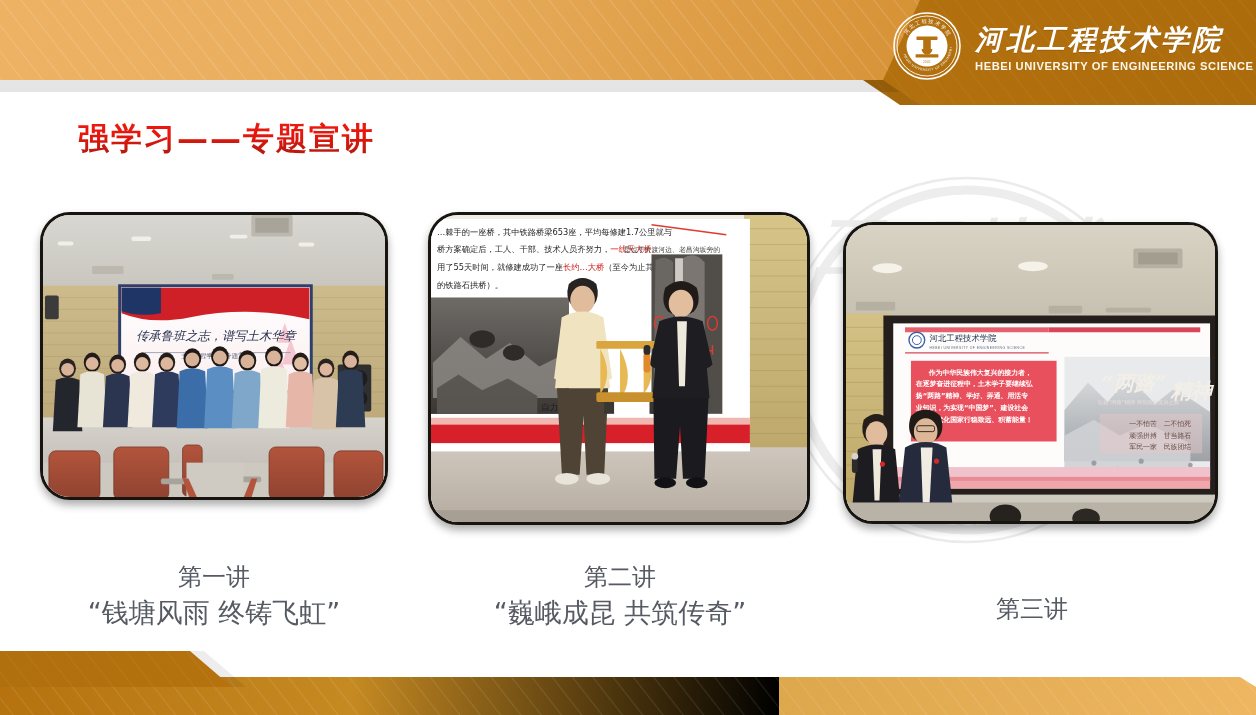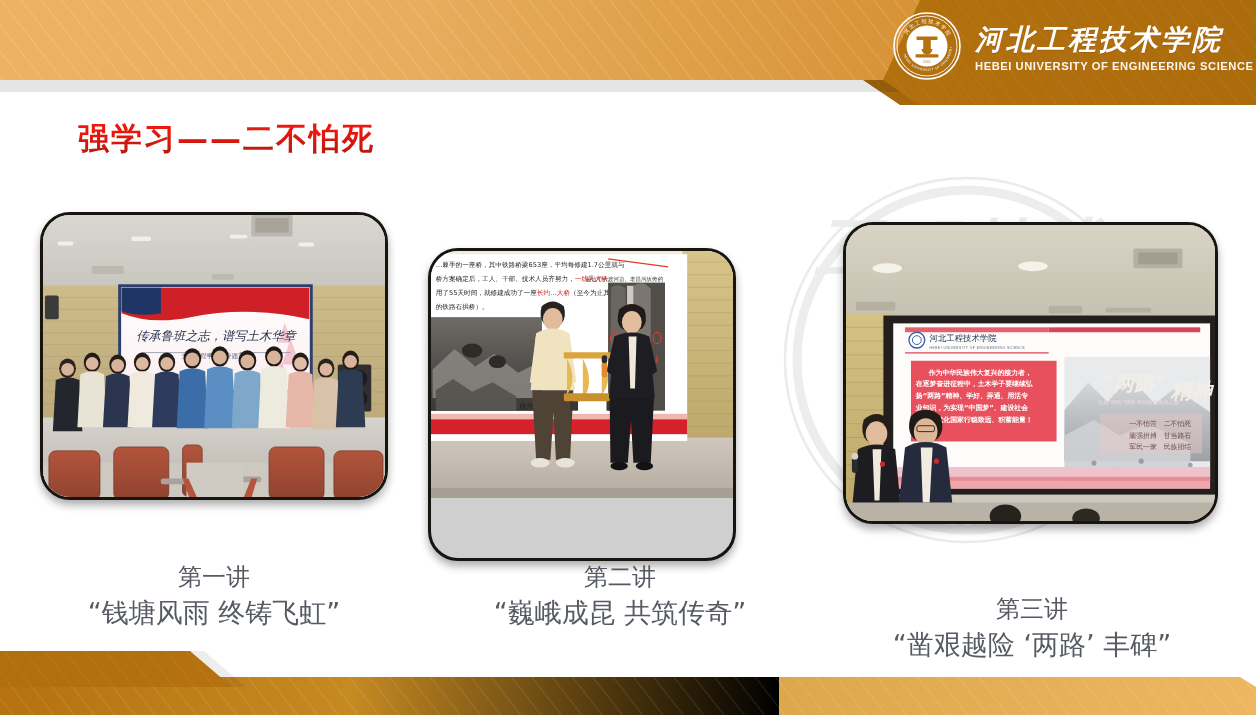--- a/index.html
+++ b/index.html
@@ -87,21 +87,21 @@
 
   
   .photo-row {
     position: absolute;
     left: 0; top: 0;
     width: 1256px; height: 715px;
     z-index: 3;
   }
   .card { position: absolute; }
   .card-1 { left: 40px;  top: 212px; width: 348px; height: 288px; }
-  .card-2 { left: 428px; top: 212px; width: 308px; height: 313px; margin-top: 36px; }
+  .card-2 { left: 428px; top: 212px; width: 382px; height: 313px; }
   .card-3 { left: 843px; top: 222px; width: 375px; height: 302px; }
 
   .photo-frame {
     position: absolute; inset: 0;
     border-radius: 30px;
     border: 3px solid #181511;
     overflow: hidden;
     box-shadow: 0 5px 9px rgba(0,0,0,.33);
     background: #cfcfcf;
   }
@@ -209,21 +209,21 @@
         </g>
         <text x="34" y="51.4" text-anchor="middle" font-family="Liberation Sans, sans-serif" font-size="3.1" fill="#b5720f" letter-spacing="0.3">2001</text>
       </svg>
     </div>
     <div class="logo-text-block">
       <div class="logo-cn">河北工程技术学院</div>
       <div class="logo-en">HEBEI UNIVERSITY OF ENGINEERING SCIENCE</div>
     </div>
   </div>
 
-  <div class="slide-title">强学习——二不怕死</div>
+  <div class="slide-title">强学习——专题宣讲</div>
 
   <div class="photo-row">
 
     <div class="card card-1">
       <div class="photo-frame">
         <svg class="photo-canvas" viewBox="0 0 348 308" preserveAspectRatio="none" aria-hidden="true">
           <defs>
             <linearGradient id="c1ceil" x1="0" y1="0" x2="0" y2="1">
               <stop offset="0%" stop-color="#d9d7d2"></stop>
                 <stop offset="100%" stop-color="#c9c6bf"></stop>
@@ -592,21 +592,20 @@
   <div class="caption cap-2">
     <span class="l1">第二讲</span>
     <span class="l2">“巍峨成昆 共筑传奇”</span>
   </div>
   <div class="caption cap-1">
     <span class="l1">第一讲</span>
     <span class="l2">“钱塘风雨 终铸飞虹”</span>
   </div>
   <div class="caption cap-3">
     <span class="l1">第三讲</span>
-    <span class="l2">“凿艰越险 ‘两路’ 丰碑”</span>
   </div>
 
   <div class="footer-wrap">
     <svg class="footer-svg" viewBox="0 0 1256 68" preserveAspectRatio="none" aria-hidden="true">
       <defs>
         <linearGradient id="gFootDark" x1="0" y1="0" x2="1" y2="0">
           <stop offset="0%" stop-color="#b0700d"></stop>
           <stop offset="100%" stop-color="#b5720f"></stop>
         </linearGradient>
         <linearGradient id="gFootLight" x1="0" y1="0" x2="1" y2="0">

